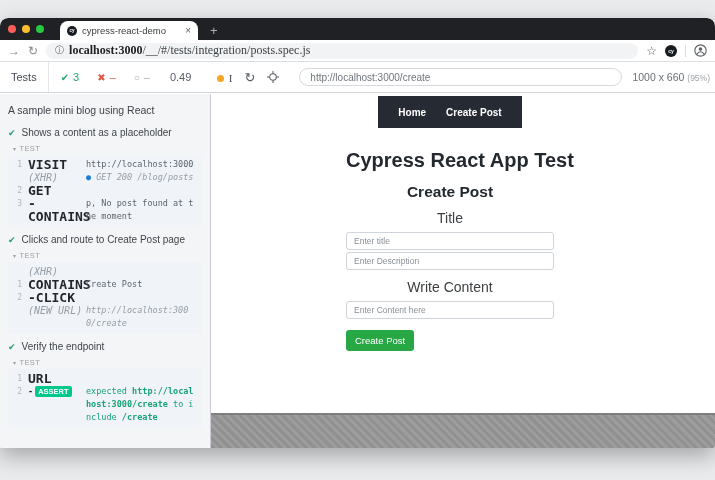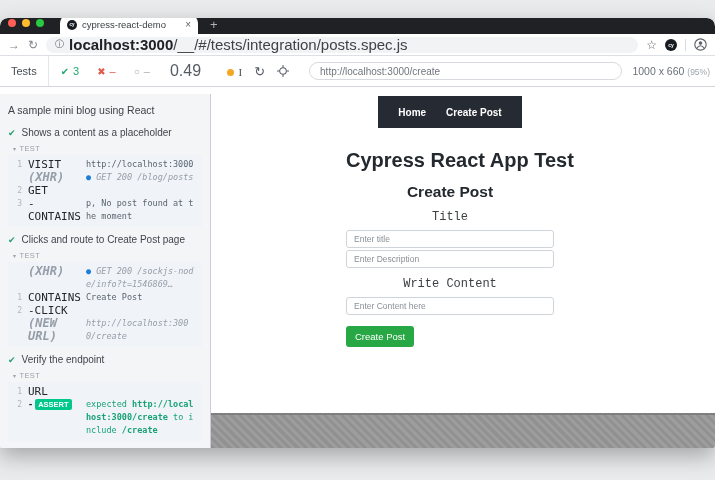--- a/index.html
+++ b/index.html
@@ -4,61 +4,61 @@
 <style>
   * { margin:0; padding:0; box-sizing:border-box; }
   html,body { width:715px; height:480px; overflow:hidden; }
   body { background:#e9ebed; font-family:"Liberation Sans", sans-serif; position:relative; }
 
   .window { position:absolute; left:0; top:18px; width:715px; height:430px;
             border-radius:8px 8px 2px 2px; background:#fff;
             box-shadow:0 8px 22px rgba(0,0,0,.30); overflow:hidden; }
 
   
-  .tabbar { height:16px; background:#1f2125; border-radius:8px 8px 0 0;
+  .tabbar { height:22px; background:#1f2125; border-radius:8px 8px 0 0;
             display:flex; align-items:flex-end; }
   .lights { display:flex; gap:6px; align-items:center; height:22px; padding:0 0 0 8px; }
   .light { width:8px; height:8px; border-radius:50%; }
   .light.red{background:#ff5f57;} .light.yellow{background:#febc2e;} .light.green{background:#28c840;}
   .tab { margin-left:16px; background:#fff; border-radius:8px 8px 0 0; height:19px;
          display:flex; align-items:center; width:138px; padding:0 7px; gap:5px; }
   .favicon { width:10px; height:10px; border-radius:50%; background:#161a21; color:#fff;
              font-size:4.5px; font-weight:bold; display:flex; align-items:center; justify-content:center; flex:none; }
   .tab-title { font-size:9.5px; color:#3c4043; flex:1; white-space:nowrap; overflow:hidden; }
   .tab-close { font-size:10px; color:#5f6368; line-height:1; }
   .new-tab { color:#aeb1b6; font-size:13px; margin:0 0 3px 12px; line-height:1; }
 
   
   .chromenav { height:22px; background:#fff; border-bottom:1px solid #dcdfe3;
                display:flex; align-items:center; padding:0 8px; gap:8px; }
   .nav-ic { color:#80868b; font-size:12px; line-height:1; }
   .omnibox { flex:1; height:16px; background:#f1f3f4; border-radius:9px; display:flex;
              align-items:center; padding:0 9px; gap:5px; overflow:hidden; }
   .info-ic { font-size:9px; color:#5f6368; }
-  .omni-text { font-size:15px; white-space:nowrap; }
+  .omni-text { font-size:12px; white-space:nowrap;font-family:Liberation Serif, serif; }
   .omni-domain { font-weight:bold; color:#202124; }
   .omni-path { color:#3f4347; }
   .right-ics { display:flex; align-items:center; gap:8px; }
   .star-ic { font-size:12px; color:#5f6368; }
   .ext-badge { width:12px; height:12px; border-radius:50%; background:#161a21; color:#fff;
                font-size:5px; font-weight:bold; display:flex; align-items:center; justify-content:center; }
   .vdiv { width:1px; height:12px; background:#dadce0; }
 
   
   .runnerbar { height:31px; background:#fff; border-bottom:1px solid #d2d5d9;
                display:flex; align-items:center; }
   .tests-btn { padding:0 11px; font-size:11px; color:#474d56; height:100%;
                display:flex; align-items:center; border-right:1px solid #e4e6e9;text-align:right; }
   .stats { display:flex; align-items:center; gap:18px; padding:0 12px; }
   .stat { display:flex; align-items:center; gap:4px; font-size:11px; }
   .stat .ic { font-size:10px; }
   .stat.pass { color:#21a86d; } .stat.pass .ic{ color:#21a86d; }
   .stat.fail { color:#e05a4a; } .stat.fail .ic{ color:#e05a4a; }
   .stat.pend { color:#aab0b7; }
-  .duration { font-size:16px; color:#565c64; padding:0 8px; }
+  .duration { font-size:11px; color:#565c64; padding:0 8px; }
   .run-controls { display:flex; align-items:center; gap:12px; padding:0 10px 0 18px; }
   .rec-dot { width:7px; height:7px; border-radius:50%; background:#f5a623; display:inline-block; }
   .cursor-i { font-size:11px; color:#4a4f57; font-family:"Liberation Serif", serif; }
   .refresh-ic { font-size:13px; color:#565c64; line-height:1; }
   .runner-url { flex:1; height:18px; border:1px solid #d6d9dd; border-radius:10px;
                 display:flex; align-items:center; padding:0 10px; margin:0 10px;
                 font-size:10px; color:#70767d; white-space:nowrap; overflow:hidden; }
   .viewport { font-size:10.5px; color:#6a7077; white-space:nowrap; padding-right:5px; }
   .viewport .scale { font-size:8.5px; color:#a0a5ab; }
 
@@ -71,23 +71,23 @@
   .suite-title { font-size:10.5px; color:#3e434a; padding:5px 8px 7px; }
   .test { margin-bottom:3px; }
   .test-title { display:flex; align-items:baseline; gap:6px; font-size:10px; color:#40454c; padding:4px 8px; }
   .check { color:#2aa16e; font-size:9px; }
   .collapse-header { margin:2px 8px 2px 13px; font-size:7.5px; color:#9aa1a9; letter-spacing:.4px; }
   .tri { font-size:6px; color:#9aa1a9; margin-right:3px; }
   .cmd-block { margin:2px 8px 0; background:#f0f3f7; padding:3px 0 4px; }
   .cmd-row { display:flex; align-items:flex-start; font-family:"DejaVu Sans Mono", monospace;
              font-size:8.5px; line-height:13px; }
   .cmd-num { width:20px; flex:none; text-align:right; padding-right:6px; color:#b0b7bf; font-size:8px; }
-  .cmd-name { width:58px; flex:none; color:#23272d; font-weight:normal; font-size:11px; }
+  .cmd-name { width:58px; flex:none; color:#23272d; font-weight:bold; font-size:13px; }
   .cmd-args { flex:1; color:#5b6670; padding-right:4px; word-break:break-all; }
-  .cmd-row.xhr .cmd-name { font-style:italic; font-weight:bold; color:#959ea8; font-size:12px; }
+  .cmd-row.xhr .cmd-name { font-style:italic; font-weight:normal; color:#959ea8; font-size:10px; }
   .cmd-row.xhr .cmd-args { font-style:italic; color:#959ea8; }
   .dot-blue { color:#1c7ed6; font-style:normal; }
   .assert-lead { width:58px; flex:none; display:flex; align-items:center; gap:2px; }
   .dash { color:#23272d; font-weight:bold; }
   .assert-badge { background:#00c88d; color:#fff; font-weight:bold; font-size:7.5px;
                   padding:0px 3px; border-radius:2px; line-height:11px;
                   font-family:"Liberation Sans", sans-serif; }
   .assert-text { color:#18a377; }
   .assert-text b { color:#18a377; }
 
@@ -96,21 +96,21 @@
   .stripes { position:absolute; left:0; right:0; bottom:0; height:35px;
              border-top:2px solid #7f7f7f;
              background:repeating-linear-gradient(45deg,#919191 0 3px,#9d9d9d 3px 6px); }
   .app-inner { width:208px; margin-left:135px; text-align:center; }
   .app-nav { width:144px; height:32px; margin:2px auto 0; background:#262b33;
              display:flex; align-items:center; justify-content:center; gap:20px; }
   .app-nav a { color:#fff; font-size:10px; font-weight:bold; text-decoration:none; }
   .app-title { margin-top:21px; font-size:20px; font-weight:600; color:#24292f; white-space:nowrap; }
   .app-subtitle { margin-top:6px; font-size:8.5px; color:#3a3f44; white-space:nowrap; }
   .app-h2 { margin-top:11px; font-size:15.5px; font-weight:600; color:#24292f; }
-  .field-label { margin:9px 0 4px; font-size:12px; color:#3c4043;font-family:Liberation Mono, monospace; }
+  .field-label { margin:9px 0 4px; font-size:14px; color:#3c4043; }
   .field-input { width:100%; height:18px; border:1px solid #ced4da; border-radius:3px;
                  font-size:8.5px; padding:0 7px; color:#495057;
                  font-family:"Liberation Sans", sans-serif; }
   .field-input::placeholder { color:#8a9096; }
   .btn-row { text-align:left; margin-top:11px; }
   .submit-btn { background:#28a745; color:#fff; border:none; border-radius:3px;
                 font-size:9.5px; padding:5px 9px; font-family:"Liberation Sans", sans-serif; }
   svg { display:block; }
 </style>
 </head>
@@ -221,21 +221,20 @@
       <div class="test">
         <div class="test-title">
           <span class="check">✔</span>
           <span>Clicks and route to Create Post page</span>
         </div>
         <div class="collapse-header"><span class="tri">▾</span><span>TEST</span></div>
         <div class="cmd-block">
           <div class="cmd-row xhr">
             <span class="cmd-num"></span>
             <span class="cmd-name">(XHR)</span>
-            <span class="cmd-args"><span class="dot-blue">●</span> <span>GET 200 /sockjs-node/info?t=1546869…</span></span>
           </div>
           <div class="cmd-row">
             <span class="cmd-num">1</span>
             <span class="cmd-name">CONTAINS</span>
             <span class="cmd-args">Create Post</span>
           </div>
           <div class="cmd-row">
             <span class="cmd-num">2</span>
             <span class="cmd-name">-CLICK</span>
             <span class="cmd-args"></span>

